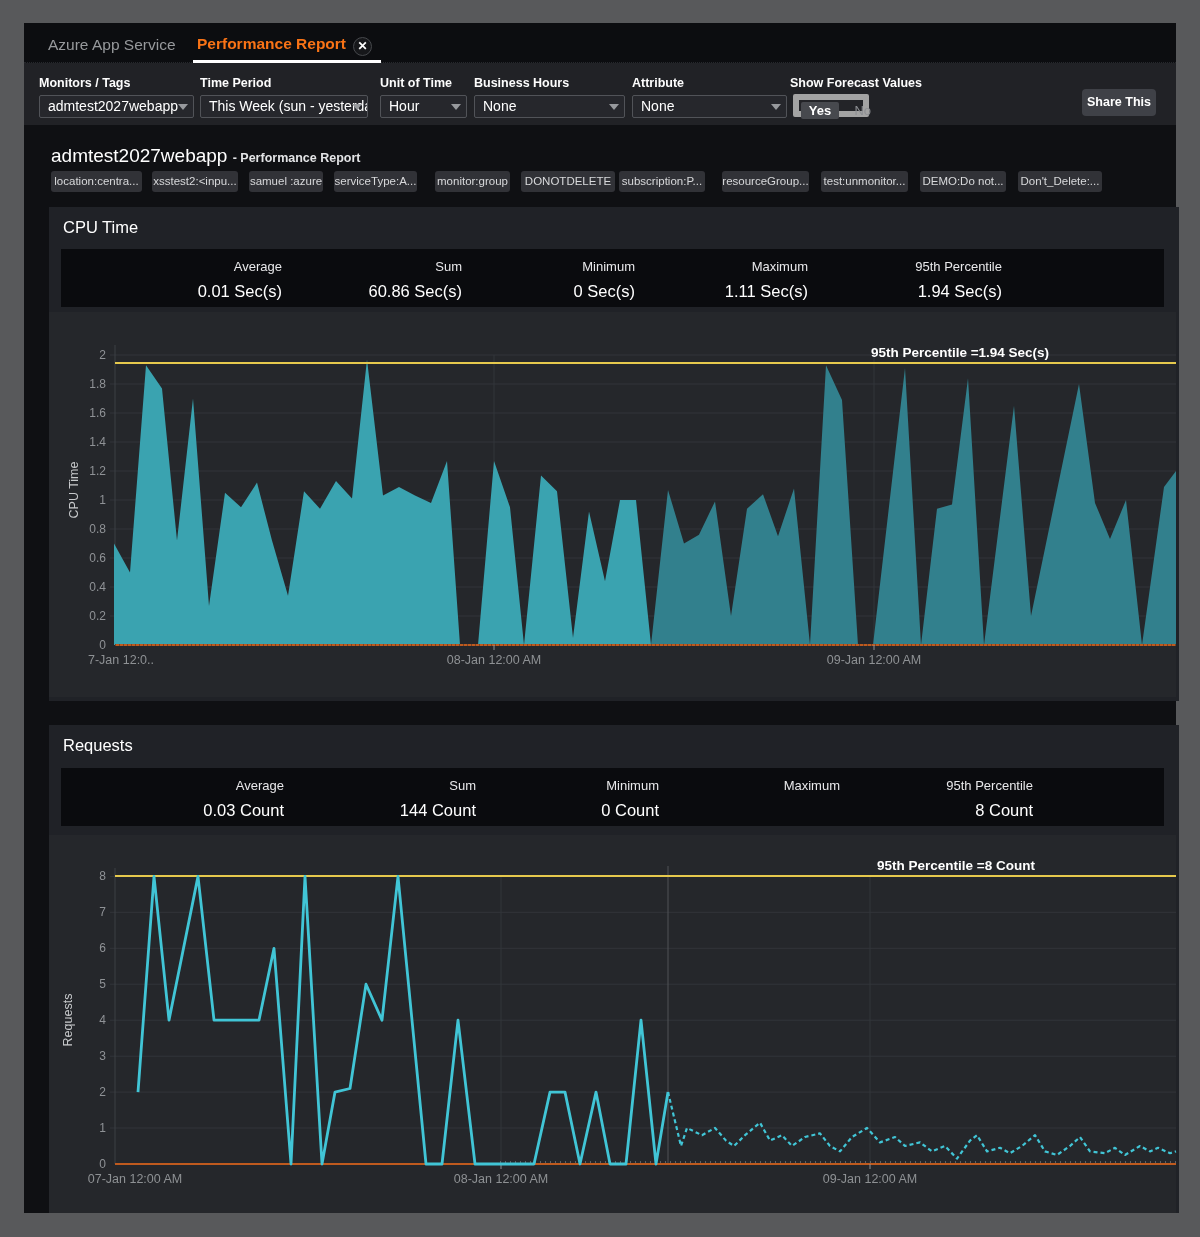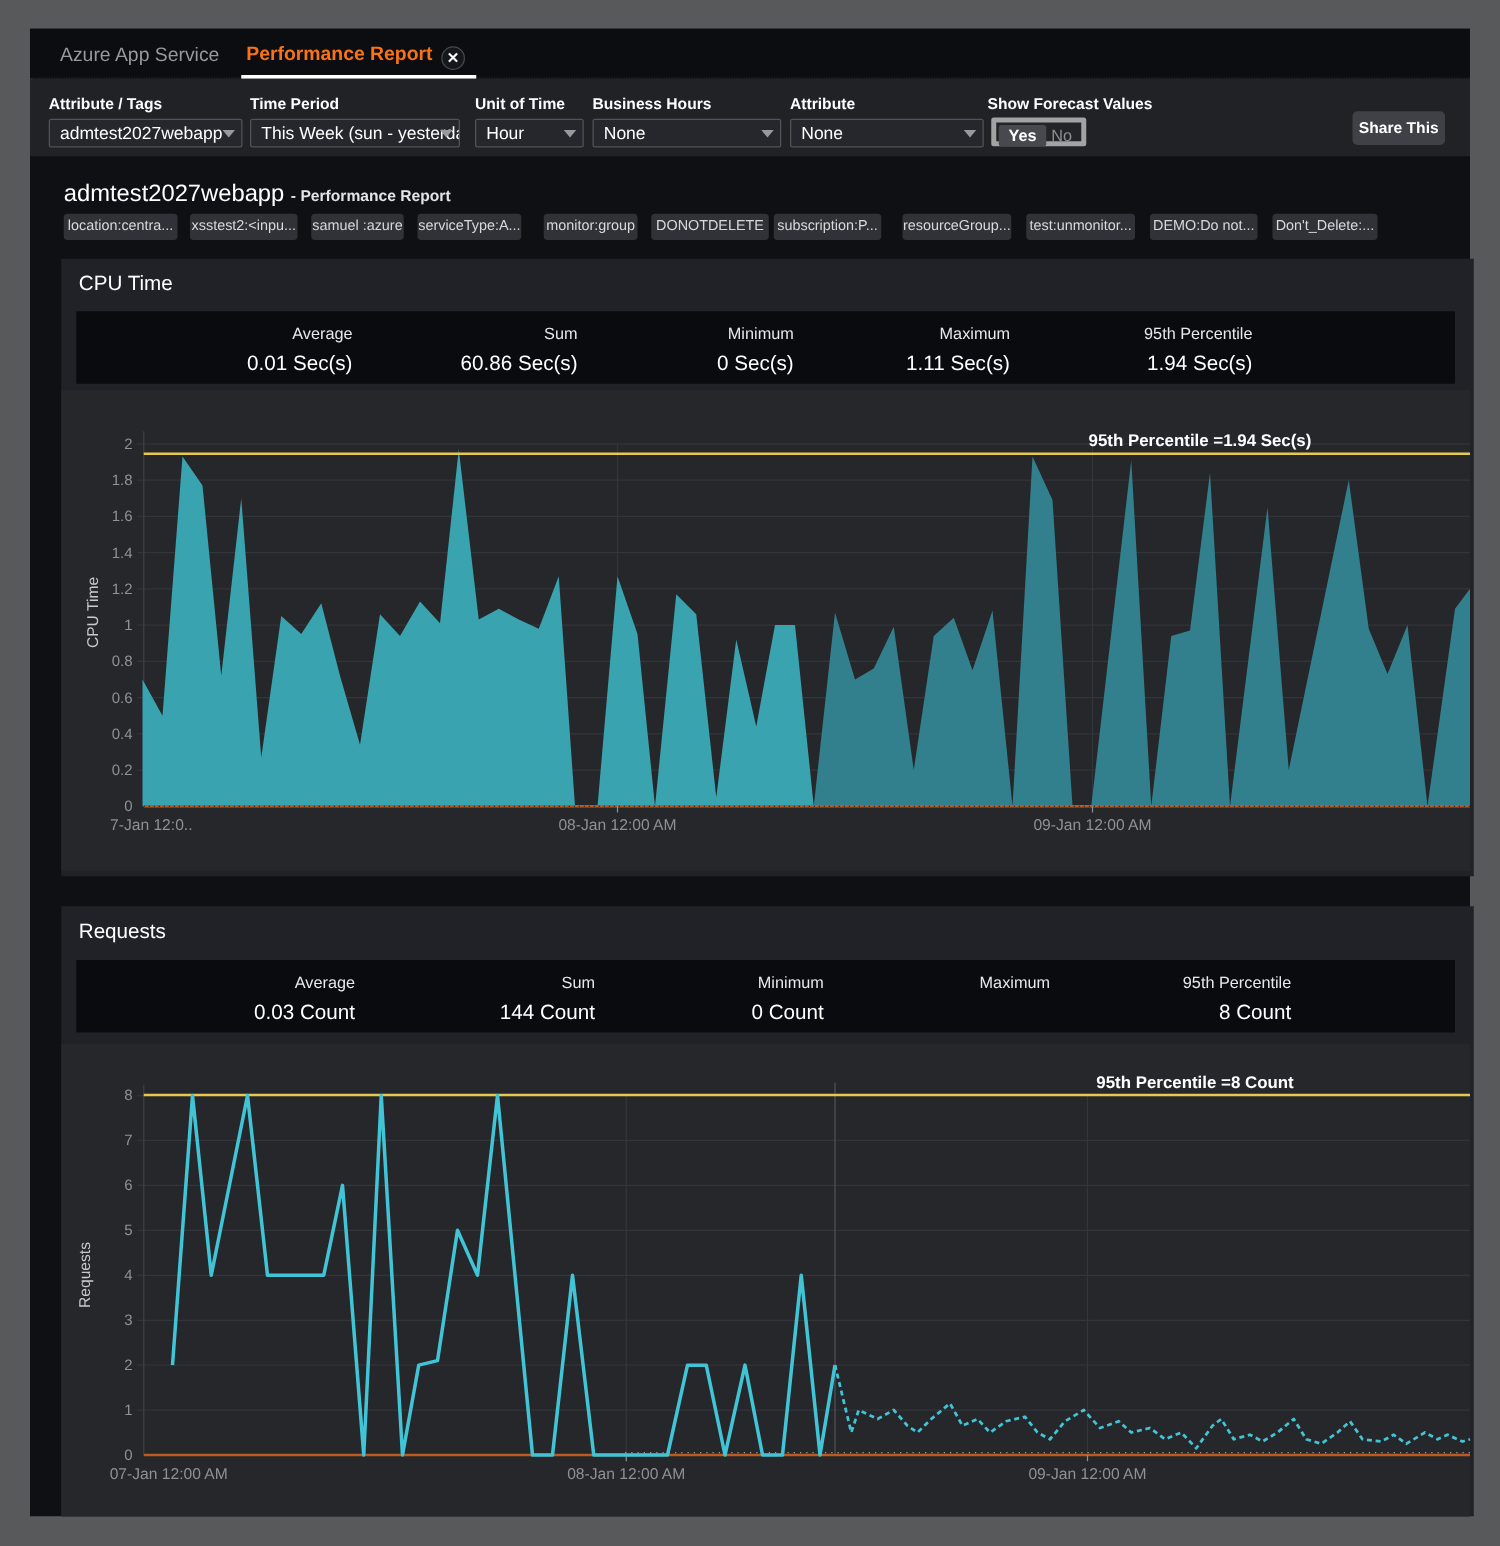--- a/index.html
+++ b/index.html
@@ -5,23 +5,23 @@
 .page{position:absolute;left:24px;top:23px;width:1152px;height:1190px;background:#0f1013}
 .tabbar{position:absolute;left:0;top:0;width:1152px;height:40px;background:#0c0d10;border-bottom:1px dotted #26282c}
 .tab1{position:absolute;left:24px;top:13px;font-size:15.5px;color:#97999c}
 .tab2{position:absolute;left:173px;top:12px;font-size:15.5px;font-weight:bold;color:#f97316}
 .tabx{position:absolute;left:329px;top:14px;width:19px;height:19px;border:1.5px solid #46484c;border-radius:50%;color:#fff;font-weight:bold;font-size:12px;line-height:16px;text-align:center;background:#16171a}
 .tabu{position:absolute;left:169px;top:37px;width:188px;height:3px;background:#fff}
 .fbar{position:absolute;left:0;top:40px;width:1152px;height:62px;background:#212226}
 .flab{position:absolute;top:13px;font-size:12.5px;font-weight:bold;color:#fdfdfd}
 .dd{position:absolute;top:32px;height:23px;background:#26272c;border:1px solid #515358;border-radius:2px;color:#fff;font-size:14px;line-height:21px;padding-left:8px;white-space:nowrap;overflow:hidden}
 .arr{position:absolute;right:5px;top:8px;width:0;height:0;border-left:5px solid transparent;border-right:5px solid transparent;border-top:6px solid #97999d}
-.tog{position:absolute;left:769px;top:31px;width:76px;height:23px;border:4px solid #a3a3a3;border-radius:2px;background:#232428}
+.tog{position:absolute;left:769px;top:31px;width:76px;height:23px;border:6px solid #a3a3a3;border-radius:2px;background:#232428}
 .togy{position:absolute;left:2px;top:2px;width:38px;height:17px;background:#47494e;border-radius:2px;color:#fff;font-weight:bold;font-size:13px;text-align:center;line-height:17px}
-.togn{position:absolute;left:44px;top:2px;width:28px;height:17px;color:#8d8f93;font-size:13px;text-align:left;line-height:17px}
+.togn{position:absolute;left:44px;top:2px;width:28px;height:17px;color:#8d8f93;font-size:13px;text-align:right;line-height:17px}
 .share{position:absolute;left:1058px;top:26px;width:74px;height:27px;background:#3f4147;border-radius:4px;color:#fff;font-weight:bold;font-size:12.5px;text-align:center;line-height:27px}
 .title{position:absolute;left:27px;top:122px;color:#fff;font-size:19px;font-weight:normal}
 .subtitle{font-size:12.5px;font-weight:600;color:#e3e4e6}
 .chip{position:absolute;top:148px;height:21px;background:#313237;border-radius:3px;color:#d8d9db;font-size:11.5px;line-height:21px;text-align:center}
 .sect{position:absolute;left:25px;width:1130px;background:#202227}
 .sect1{top:184px;height:494px}
 .sect2{top:702px;height:488px}
 .sectt{position:absolute;left:14px;top:11px;color:#fff;font-size:16.5px}
 .strip{position:absolute;left:12px;width:1103px;height:58px;background:#0a0b0e}
 .stat{position:absolute;width:220px;text-align:right;color:#fff}
@@ -35,21 +35,21 @@
 .pct{font-size:13.5px;font-weight:bold;fill:#fff}
 </style></head><body>
 <div class="page">
 <div class="tabbar">
       <span class="tab1">Azure App Service</span>
       <span class="tab2">Performance Report</span>
       <span class="tabx">✕</span>
       <div class="tabu"></div>
     </div>
 <div class="fbar">
-<span class="flab" style="left:15px">Attribute / Tags</span>
+<span class="flab" style="left:15px">Monitors / Tags</span>
 <div class="dd" style="left:15px;width:155px">admtest2027webapp<span class="arr"></span></div>
 <span class="flab" style="left:176px">Time Period</span>
 <div class="dd" style="left:176px;width:168px">This Week (sun - yesterda<span class="arr"></span></div>
 <span class="flab" style="left:356px">Unit of Time</span>
 <div class="dd" style="left:356px;width:87px">Hour<span class="arr"></span></div>
 <span class="flab" style="left:450px">Business Hours</span>
 <div class="dd" style="left:450px;width:151px">None<span class="arr"></span></div>
 <span class="flab" style="left:608px">Attribute</span>
 <div class="dd" style="left:608px;width:155px">None<span class="arr"></span></div>
 <span class="flab" style="left:766px">Show Forecast Values</span>

